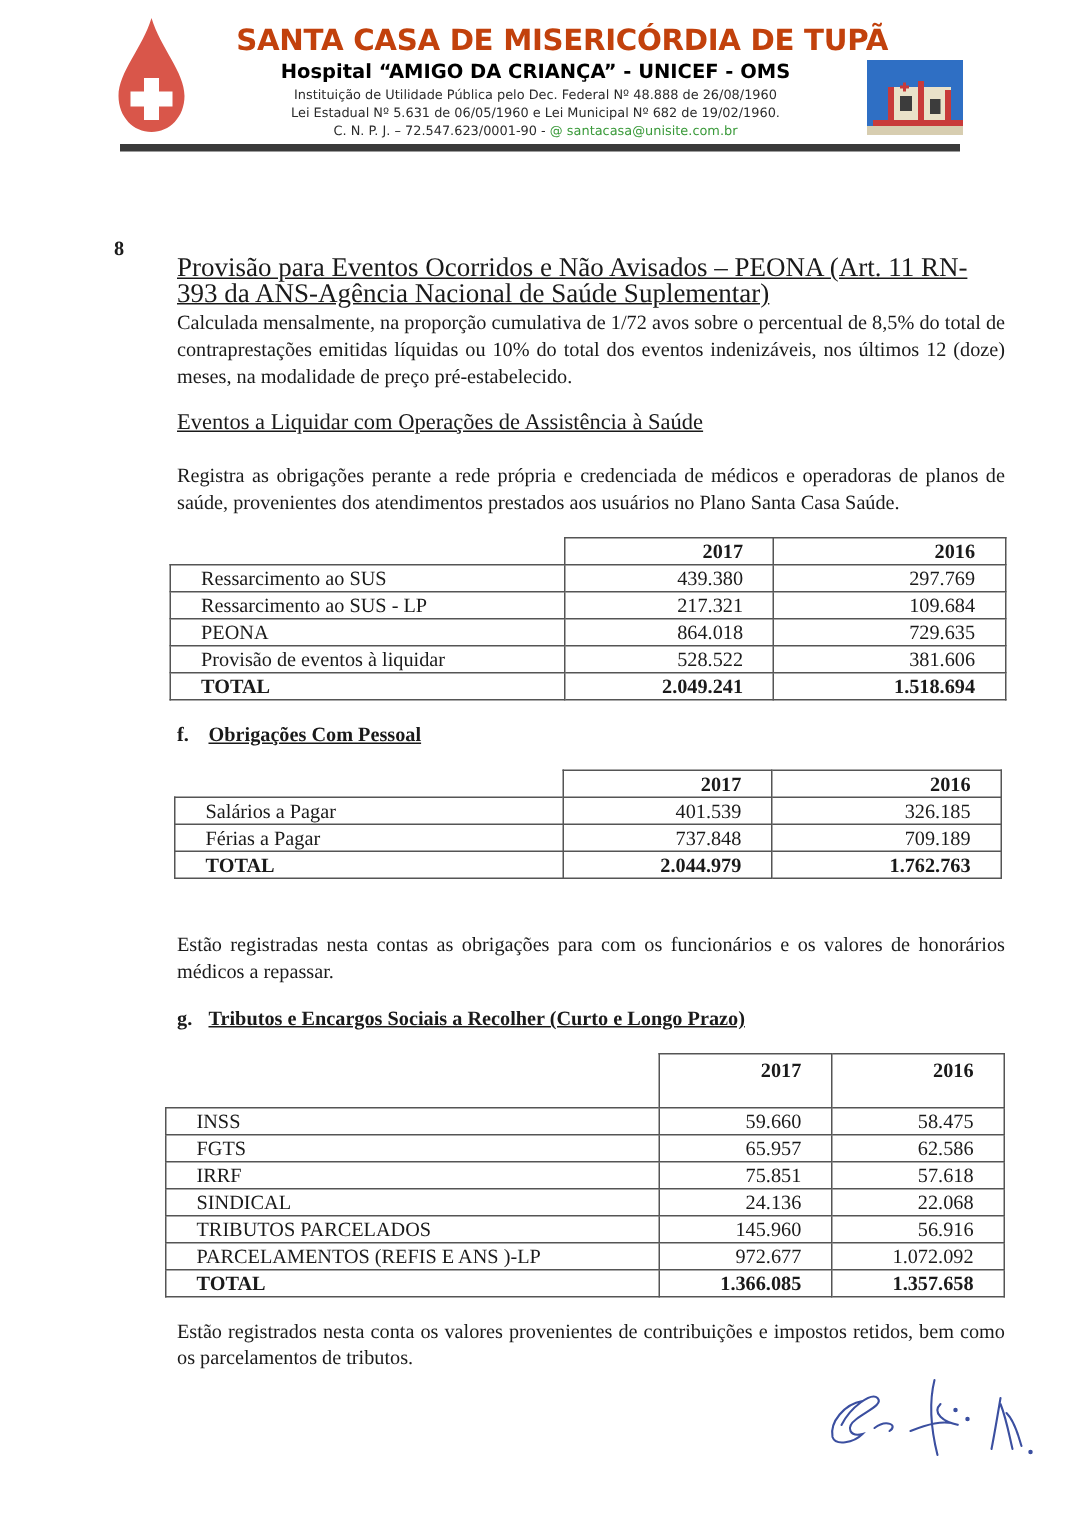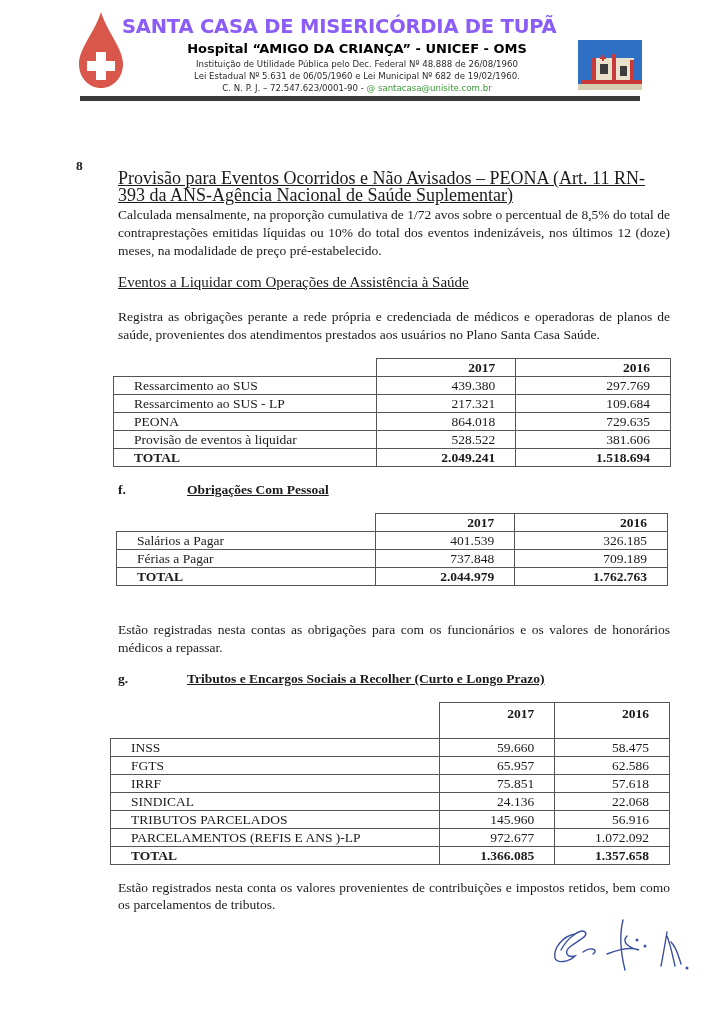--- a/index.html
+++ b/index.html
@@ -2,22 +2,22 @@
 <html><head>
   <meta charset="utf-8">
   <style>
     * { box-sizing: border-box; margin: 0; padding: 0; }
     html, body { width: 724px; height: 1024px; background: #ffffff; overflow: hidden; }
     body { position: relative; font-family: "Liberation Serif", serif; color: #1a1a1a; }
 
     
     .header { position: absolute; left: 0; top: 0; width: 724px; height: 100px; }
     .logo-drop { position: absolute; left: 75px; top: 10px; width: 52px; height: 80px; }
-    .h-title { position: absolute; left: 122px; top: 15px; width: 470px; text-align: left;
-      font-family: "DejaVu Sans", sans-serif; font-weight: bold; font-size: 19.5px; color: #8b5cf6; letter-spacing: -0.2px; }
+    .h-title { position: absolute; left: 122px; top: 15px; width: 470px; text-align: right;
+      font-family: "DejaVu Sans", sans-serif; font-weight: bold; font-size: 19.5px; color: #c2410c; letter-spacing: -0.2px; }
     .h-sub { position: absolute; left: 122px; top: 41px; width: 470px; text-align: center;
       font-family: "DejaVu Sans", sans-serif; font-weight: bold; font-size: 13px; color: #000000; }
     .h-line { position: absolute; left: 122px; width: 470px; text-align: center;
       font-family: "DejaVu Sans", sans-serif; font-size: 8.6px; color: #2b2b2b; }
     .h-line1 { top: 59px; }
     .h-line2 { top: 71px; }
     .h-line3 { top: 83px; }
     .h-email { color: #3a9a3a; }
     .photo { position: absolute; left: 578px; top: 40px; width: 64px; height: 50px; overflow: hidden; }
     .rule { position: absolute; left: 80px; top: 96px; width: 560px; height: 5px; background: #3a3a3a; }
@@ -26,21 +26,21 @@
     .num8 { position: absolute; left: 76px; top: 158px; font-weight: bold; font-size: 13.5px; }
     .sec-title { position: absolute; left: 118px; top: 170px; width: 545px; font-weight: normal; font-size: 18px;
       text-decoration: underline; line-height: 17px; }
     .para { position: absolute; left: 118px; width: 552px; font-size: 13.5px; line-height: 18px; text-align: justify; }
     .para1 { top: 206px; }
     .subhead { position: absolute; left: 118px; top: 274px; font-size: 15px; text-decoration: underline; }
     .para2 { top: 308px; }
 
     .sec-letter { position: absolute; left: 118px; font-weight: bold; font-size: 13.5px; }
     .sec-letter .lbl { display: inline-block; width: 21px; }
-    .sec-letter .t { text-decoration: underline; margin-left: 48px; }
+    .sec-letter .t { text-decoration: underline; }
     .sec-f { top: 482px; }
     .sec-g { top: 671px; }
 
     .para3 { top: 621px; }
     .para4 { top: 879px; line-height: 17px; }
 
     
     table { position: absolute; border-collapse: collapse; font-size: 13.5px; }
     td { border: 1.2px solid #555; padding: 0 20px; height: 18px; line-height: 16px; white-space: nowrap; }
     td.num { text-align: right; }

